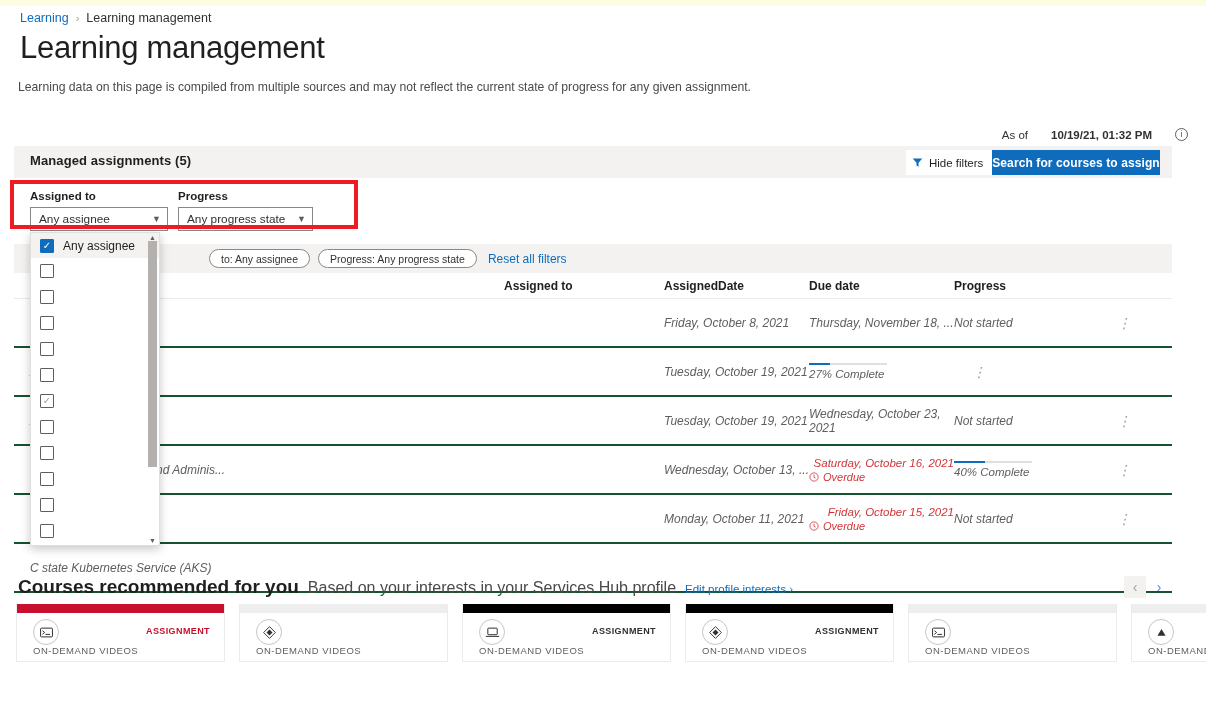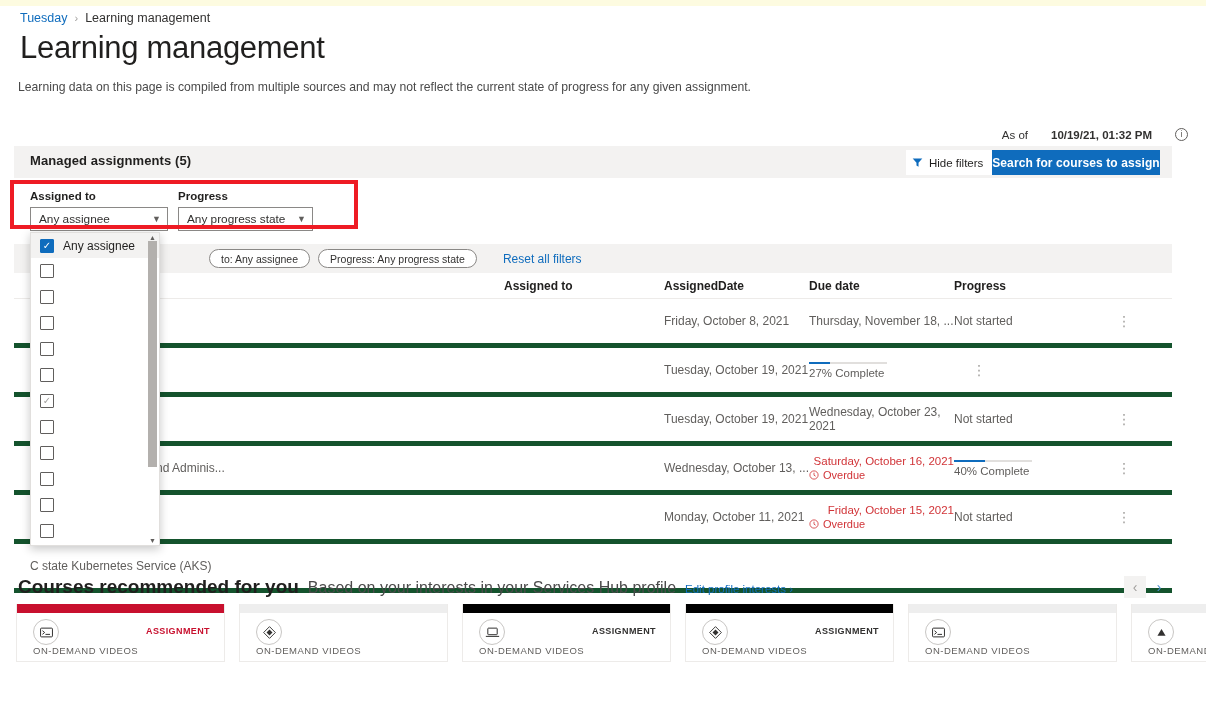--- a/index.html
+++ b/index.html
@@ -50,26 +50,26 @@
   #f-assignee { top:190px; left:30px; width:138px; }
   #f-progress { top:190px; left:178px; width:135px; }
 
   
   .red-rect { position:absolute; top:180px; left:10px; width:348px; height:49px; border:4px solid #ee1b24; pointer-events:none; z-index:40; }
 
   
   .pill-row { position:absolute; top:244px; left:14px; width:1158px; height:29px; background:#f3f2f1; display:flex; align-items:center; }
   .pill { height:19px; border:1px solid #8a8886; border-radius:10px; background:#fff; padding:0 11px;
           display:inline-flex; align-items:center; font-size:10.5px; color:#323130; margin-right:8px; cursor:pointer; }
-  .reset-link { font-size:12px; color:#0f6cbd; margin-left:18px; cursor:pointer; }
+  .reset-link { font-size:12px; color:#0f6cbd; margin-left:3px; cursor:pointer; }
 
   
   .table { position:absolute; top:273px; left:14px; width:1158px; }
   .thead { display:flex; height:26px; align-items:center; font-size:12px; font-weight:600; color:#201f1e; border-bottom:1px solid #edebe9; }
-  .trow { display:flex; min-height:49px; align-items:center; font-size:12px; color:#605e5c; border-bottom:5px solid #14532d; }
+  .trow { display:flex; min-height:49px; align-items:center; font-size:12px; color:#605e5c; border-bottom:2px solid #14532d;font-style:italic; }
   .c-course { width:490px; padding-left:16px; }
   .c-assigned { width:160px; }
   .c-adate { width:145px; }
   .c-due { width:145px; }
   .c-prog { width:140px; }
   .c-menu { width:60px; display:flex; justify-content:center; }
   .kebab { color:#a19f9d; font-size:14px; letter-spacing:0; line-height:1; cursor:pointer; }
   .overdue { color:#d13438; font-size:11.5px;text-align:right; }
   .overdue-row { display:flex; align-items:center; gap:4px; margin-top:2px; color:#d13438; font-size:11px; }
   .clock { width:10px; height:10px; }
@@ -111,21 +111,21 @@
                 display:flex; align-items:center; justify-content:center; background:#fff; }
   .assign-tag { position:absolute; top:22px; right:14px; font-size:9px; letter-spacing:.4px; font-weight:600; }
   .card-type { position:absolute; bottom:5px; left:16px; font-size:9.5px; letter-spacing:.5px; color:#605e5c;margin-top:12px; }
 </style>
 </head>
 <body>
 
 <div class="top-strip"></div>
 
 <div class="breadcrumb">
-  <span class="bc-link">Tuesday</span>
+  <span class="bc-link">Learning</span>
   <span class="bc-sep">›</span>
   <span class="bc-current">Learning management</span>
 </div>
 
 <div class="page-title">Learning management</div>
 <div class="page-sub">Learning data on this page is compiled from multiple sources and may not reflect the current state of progress for any given assignment.</div>
 
 <div class="asof">
   <span>As of</span>
   <b>10/19/21, 01:32 PM</b>

